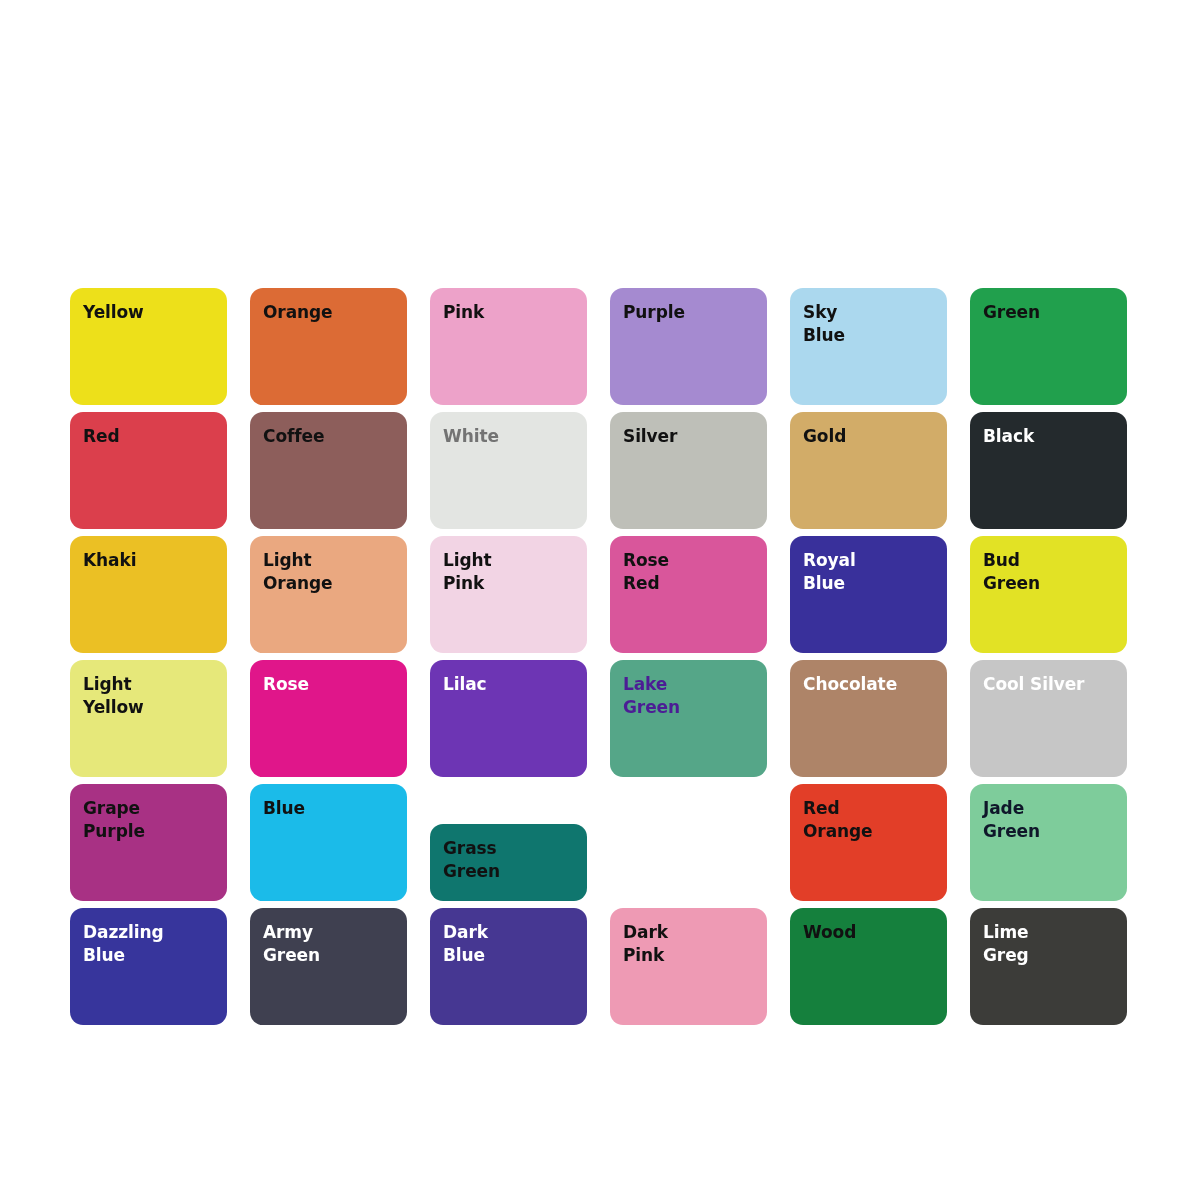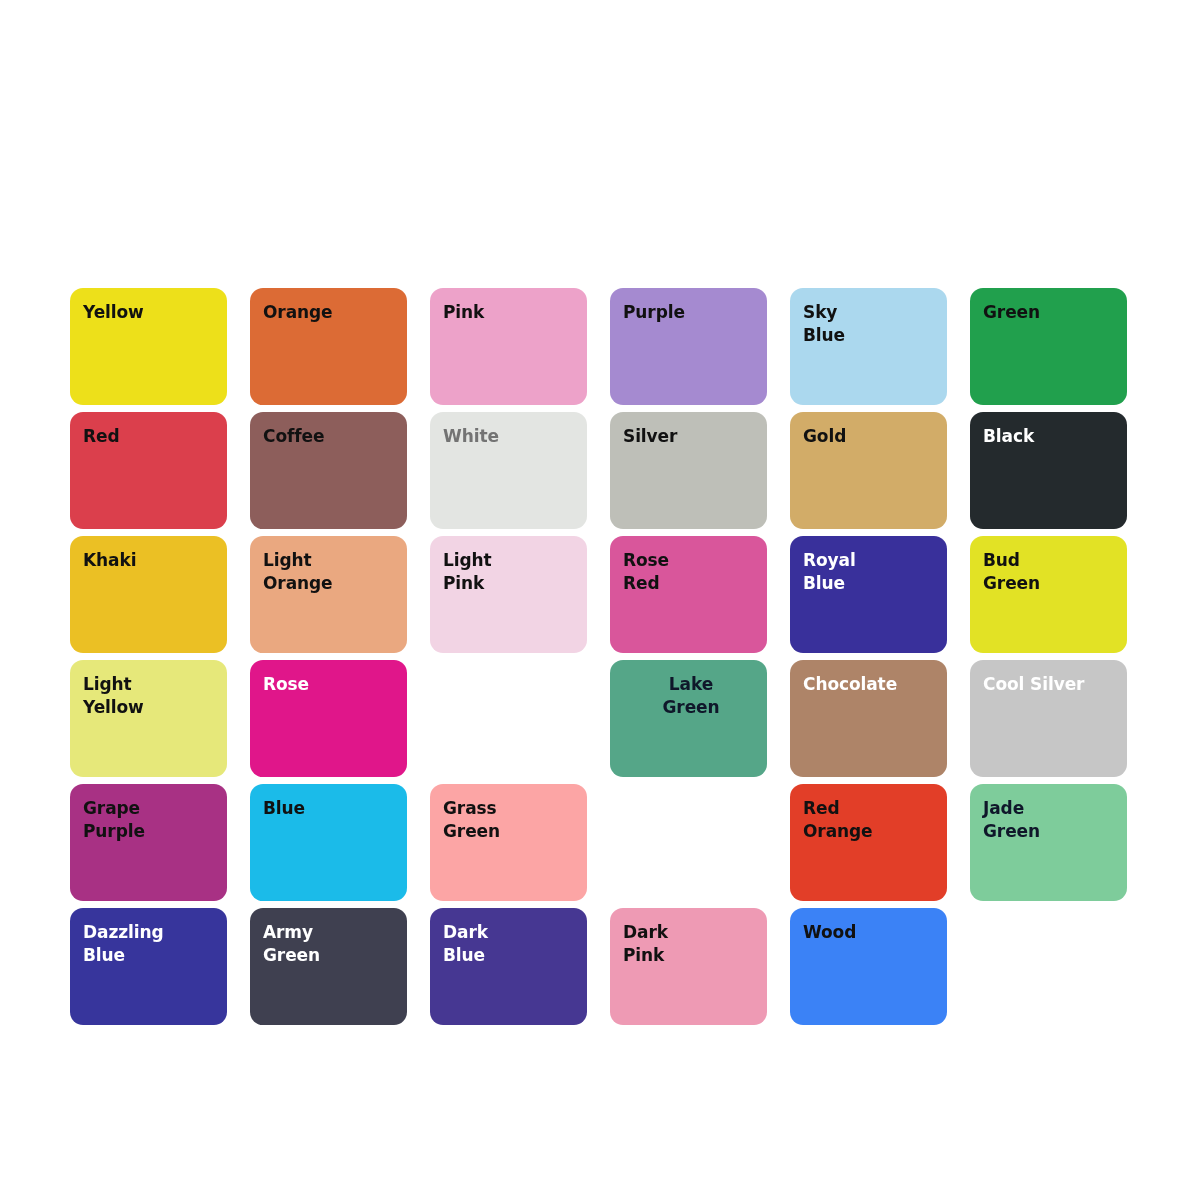--- a/index.html
+++ b/index.html
@@ -115,38 +115,41 @@
       <span class="swatch-label text-dark" style="color: rgb(17, 17, 17);">Bud
 Green</span>
     </div>
     <div class="swatch" style="background: rgb(230, 232, 122); grid-area: 4 / 1;">
       <span class="swatch-label text-dark" style="color: rgb(17, 17, 17);">Light
 Yellow</span>
     </div>
     <div class="swatch" style="background: rgb(224, 22, 138); grid-area: 4 / 2;">
       <span class="swatch-label text-light" style="color: rgb(255, 255, 255);">Rose</span>
     </div>
+    <div class="swatch" style="background: rgb(109, 53, 180); grid-area: 4 / 3;">
+      <span class="swatch-label text-light" style="color: rgb(255, 255, 255);">Lilac</span>
+    </div>
     <div class="swatch" style="background: rgb(85, 166, 136); grid-area: 4 / 4;">
-      <span class="swatch-label text-light" style="color: #0f172a; text-align: center;">Lake
+      <span class="swatch-label text-light" style="color: #4c1d95;">Lake
 Green</span>
     </div>
     <div class="swatch" style="background: rgb(174, 132, 104); grid-area: 4 / 5;">
       <span class="swatch-label text-light" style="color: rgb(255, 255, 255);">Chocolate</span>
     </div>
     <div class="swatch" style="background: rgb(198, 198, 198); grid-area: 4 / 6;">
       <span class="swatch-label text-light" style="color: rgb(255, 255, 255);">Cool Silver</span>
     </div>
     <div class="swatch" style="background: rgb(168, 49, 132); grid-area: 5 / 1;">
       <span class="swatch-label text-dark" style="color: rgb(17, 17, 17);">Grape
 Purple</span>
     </div>
     <div class="swatch" style="background: rgb(27, 187, 233); grid-area: 5 / 2;">
       <span class="swatch-label text-dark" style="color: rgb(17, 17, 17);">Blue</span>
     </div>
-    <div class="swatch" style="background: #fca5a5; grid-area: 5 / 3;">
+    <div class="swatch" style="background: #0f766e; grid-area: 5 / 3; margin-top: 40px;">
       <span class="swatch-label text-dark" style="color: rgb(17, 17, 17);">Grass
 Green</span>
     </div>
     <div class="swatch" style="background: rgb(226, 62, 40); grid-area: 5 / 5;">
       <span class="swatch-label text-dark" style="color: rgb(17, 17, 17);">Red
 Orange</span>
     </div>
     <div class="swatch" style="background: rgb(126, 204, 155); grid-area: 5 / 6;">
       <span class="swatch-label text-dark" style="color: #0f172a;">Jade
 Green</span>
@@ -160,16 +163,20 @@
 Green</span>
     </div>
     <div class="swatch" style="background: rgb(70, 55, 146); grid-area: 6 / 3;">
       <span class="swatch-label text-light" style="color: rgb(255, 255, 255);">Dark
 Blue</span>
     </div>
     <div class="swatch" style="background: rgb(238, 154, 180); grid-area: 6 / 4;">
       <span class="swatch-label text-dark" style="color: rgb(17, 17, 17);">Dark
 Pink</span>
     </div>
-    <div class="swatch" style="background: #3b82f6; grid-area: 6 / 5;">
+    <div class="swatch" style="background: #15803d; grid-area: 6 / 5;">
       <span class="swatch-label text-dark" style="color: rgb(17, 17, 17);">Wood</span>
+    </div>
+    <div class="swatch" style="background: rgb(60, 60, 57); grid-area: 6 / 6;">
+      <span class="swatch-label text-light" style="color: rgb(255, 255, 255);">Lime
+Greg</span>
     </div>
   </div>
 
 </body></html>

